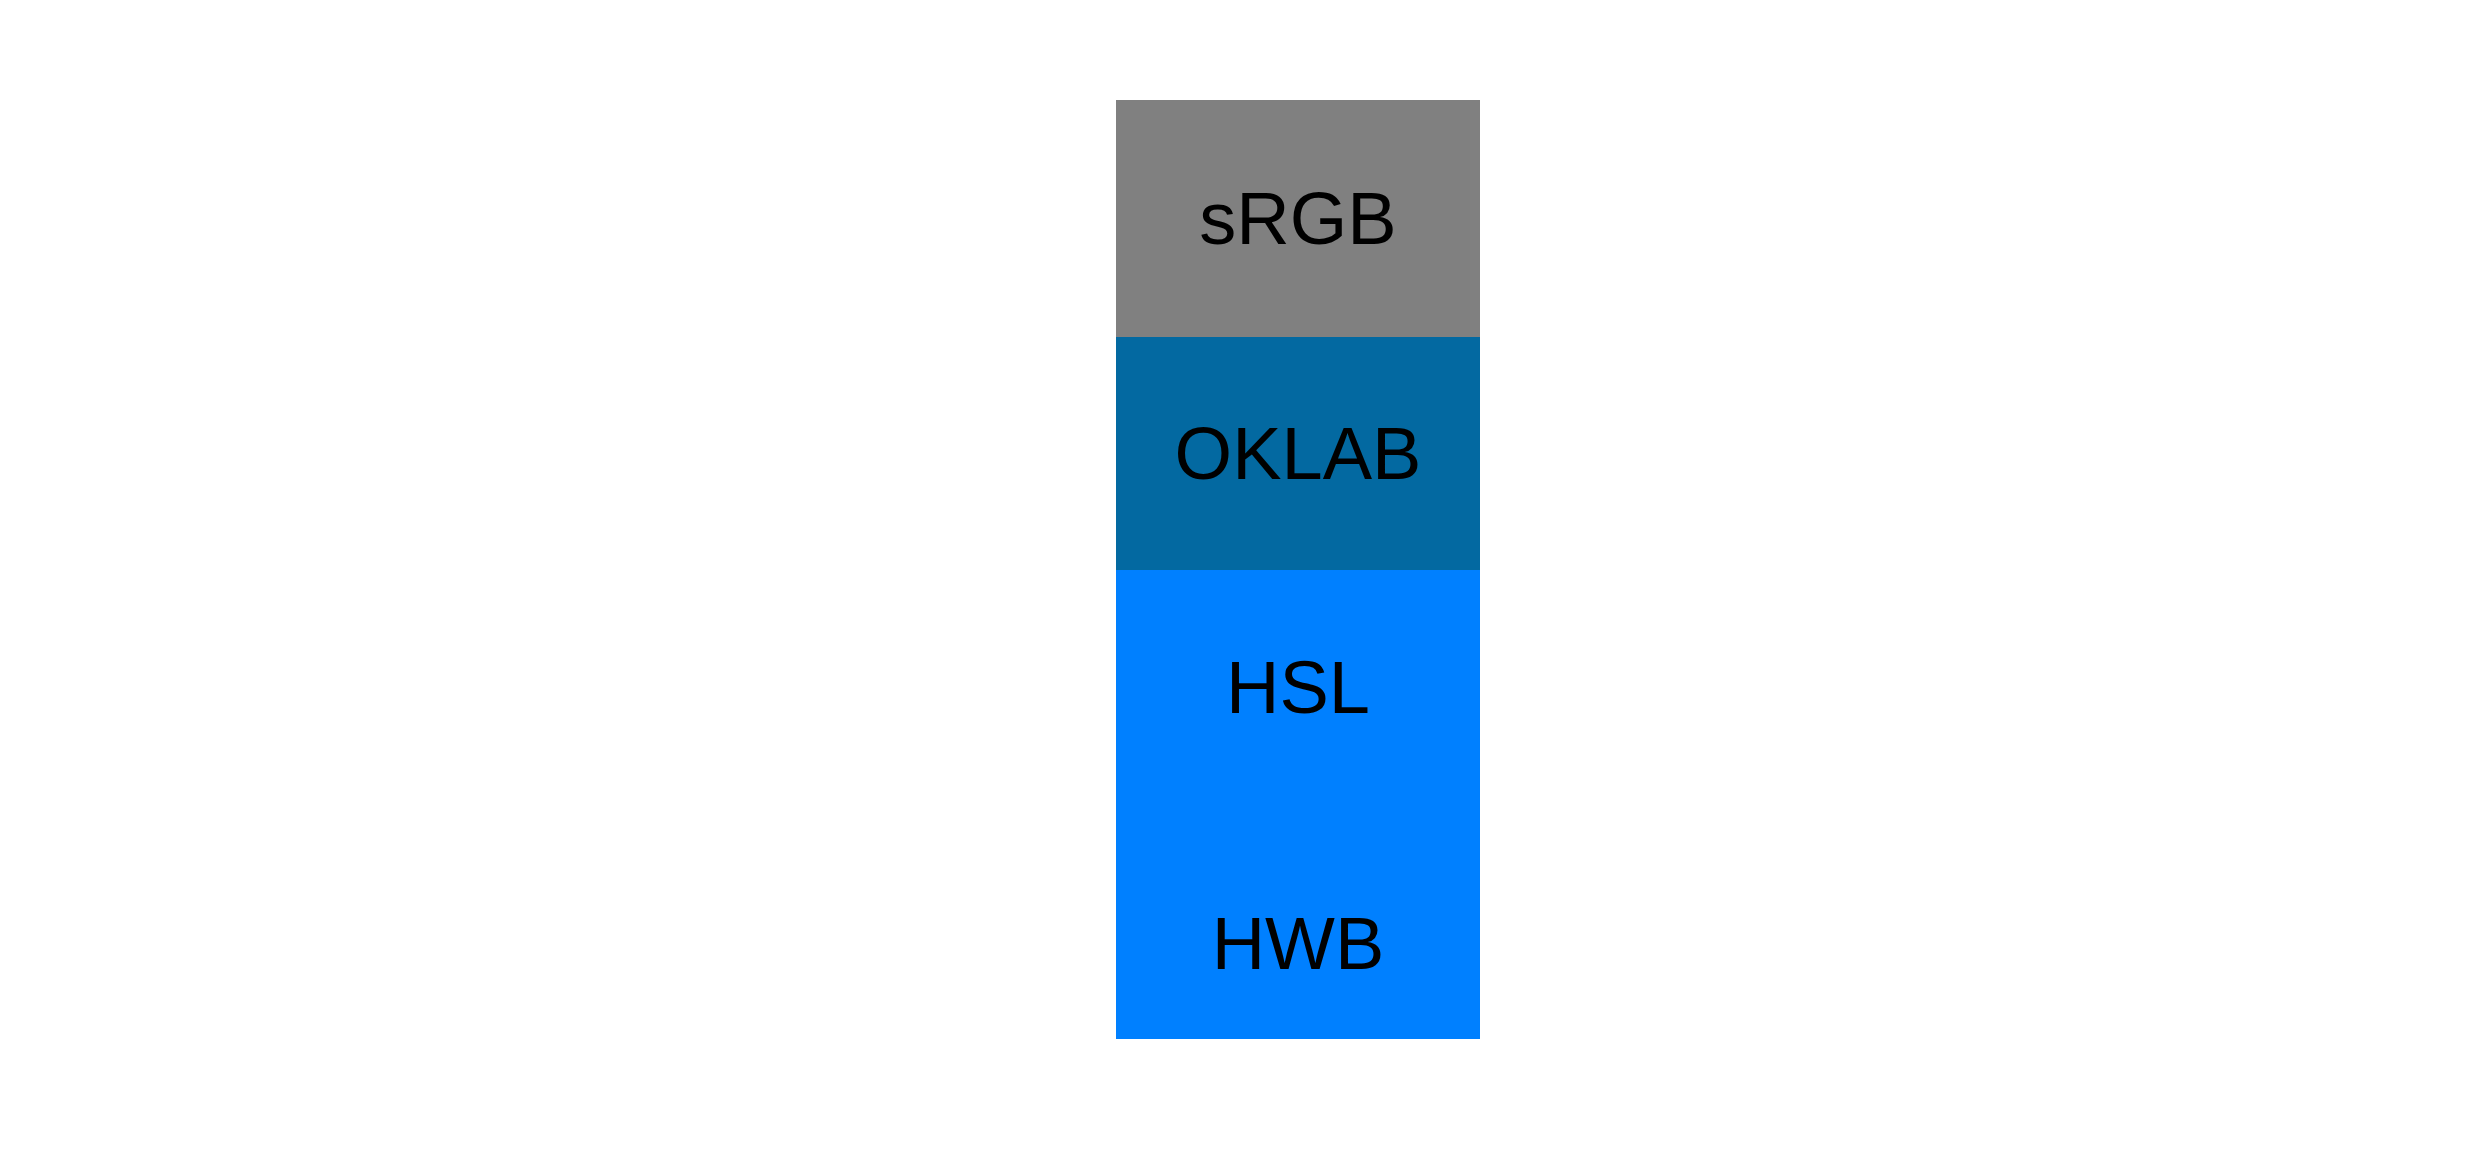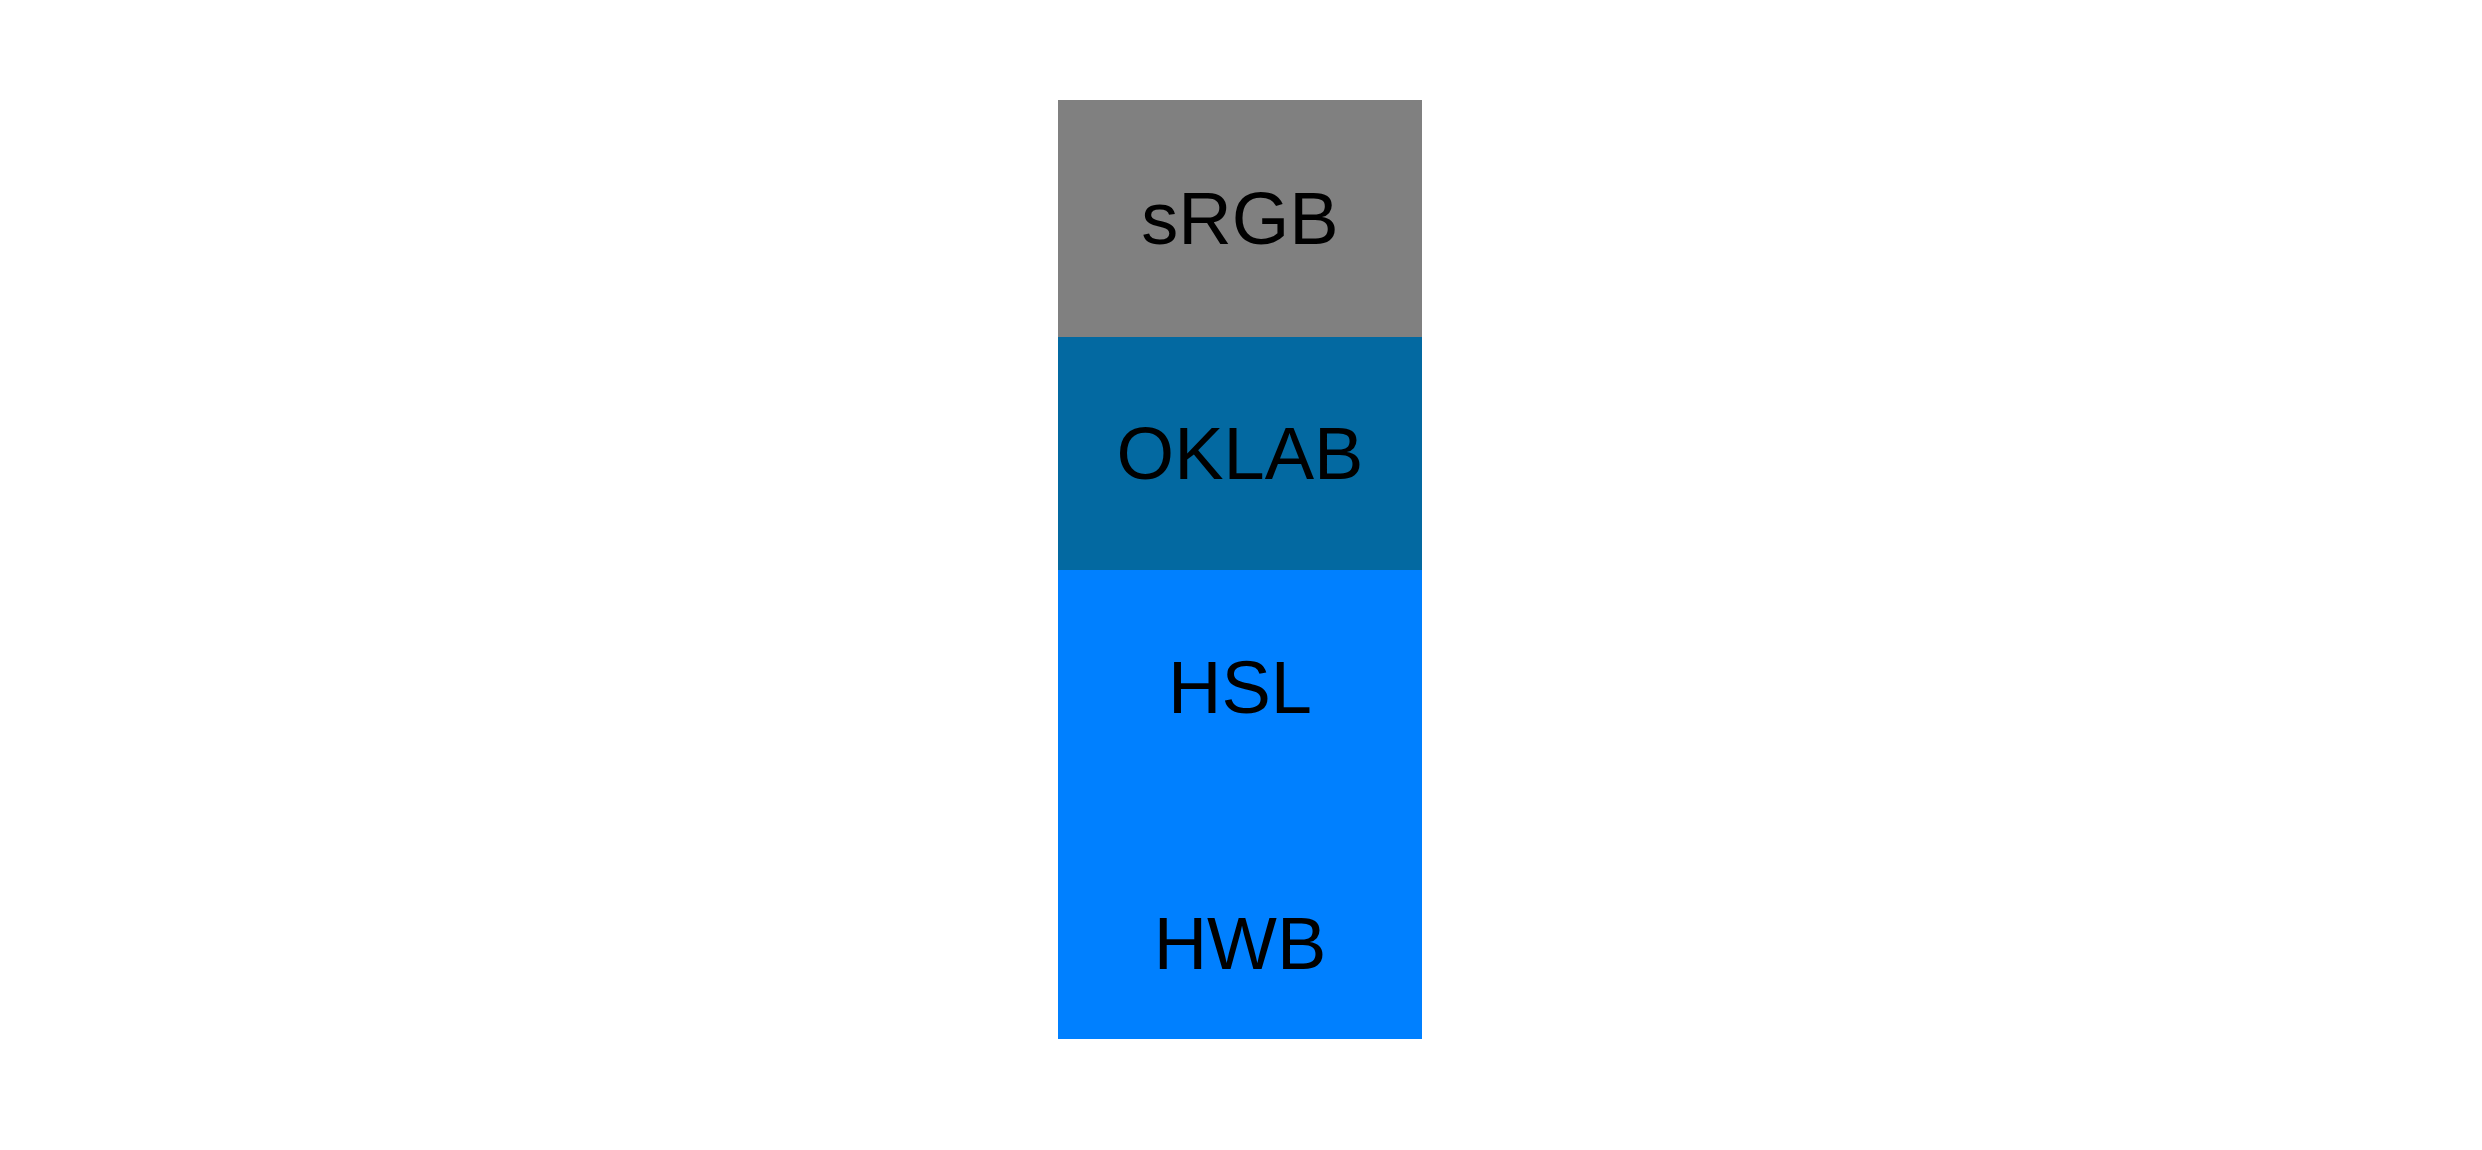--- a/index.html
+++ b/index.html
@@ -55,21 +55,21 @@
   .swatch-srgb  { height: 237px; }
   .swatch-oklab { height: 233px; }
   .swatch-hsl   { height: 235px; }
   .swatch-hwb   { height: 234px; }
 </style>
 </head>
 <body style="background: rgb(255, 255, 255); width: 2482px; height: 1150px;">
 
 <div class="page" style="background: rgb(255, 255, 255); width: 2482px; height: 1150px;">
 
-  <div class="swatch-stack" style="left: 1058px; top: 100px; width: 364px;">
+  <div class="swatch-stack" style="left: 1116px; top: 100px; width: 364px;">
 
     <div class="swatch swatch-srgb" style="background-color: rgb(128, 128, 128); height: 237px; width: 364px;">
       <span class="swatch-label" style="color: rgb(0, 0, 0);">sRGB</span>
     </div>
 
     <div class="swatch swatch-oklab" style="background-color: #0369a1; height: 233px; width: 364px;">
       <span class="swatch-label" style="color: rgb(0, 0, 0);">OKLAB</span>
     </div>
 
     <div class="swatch swatch-hsl" style="background-color: rgb(0, 128, 255); height: 235px; width: 364px; align-items: center;">

